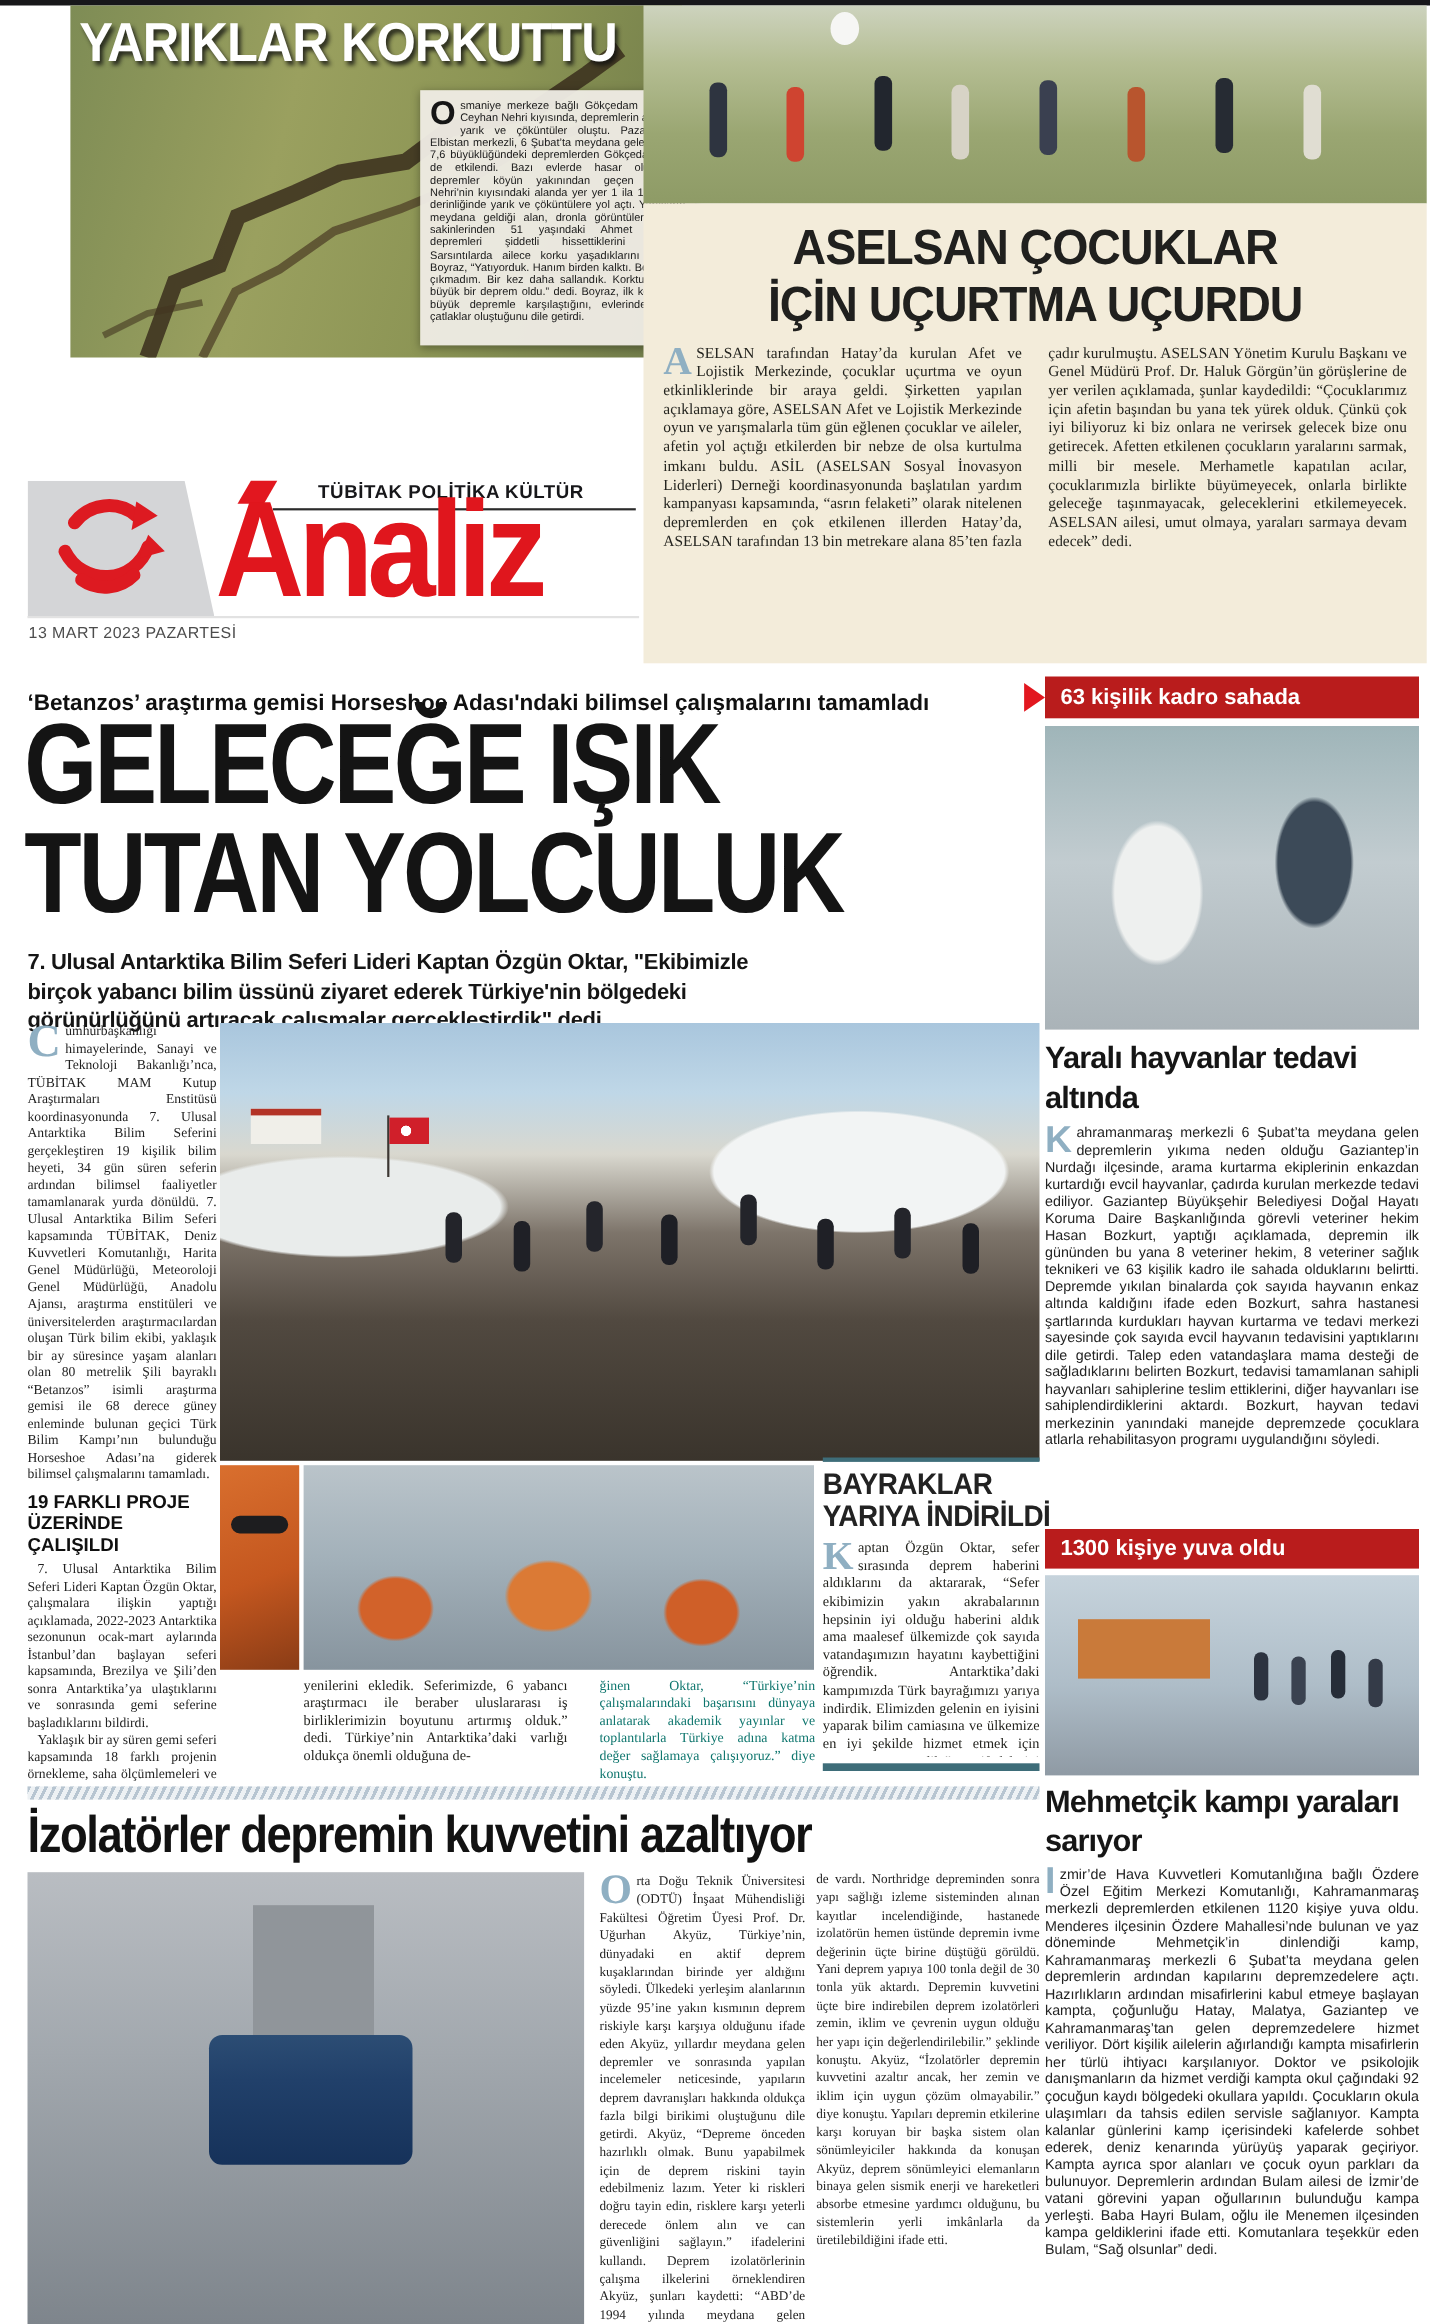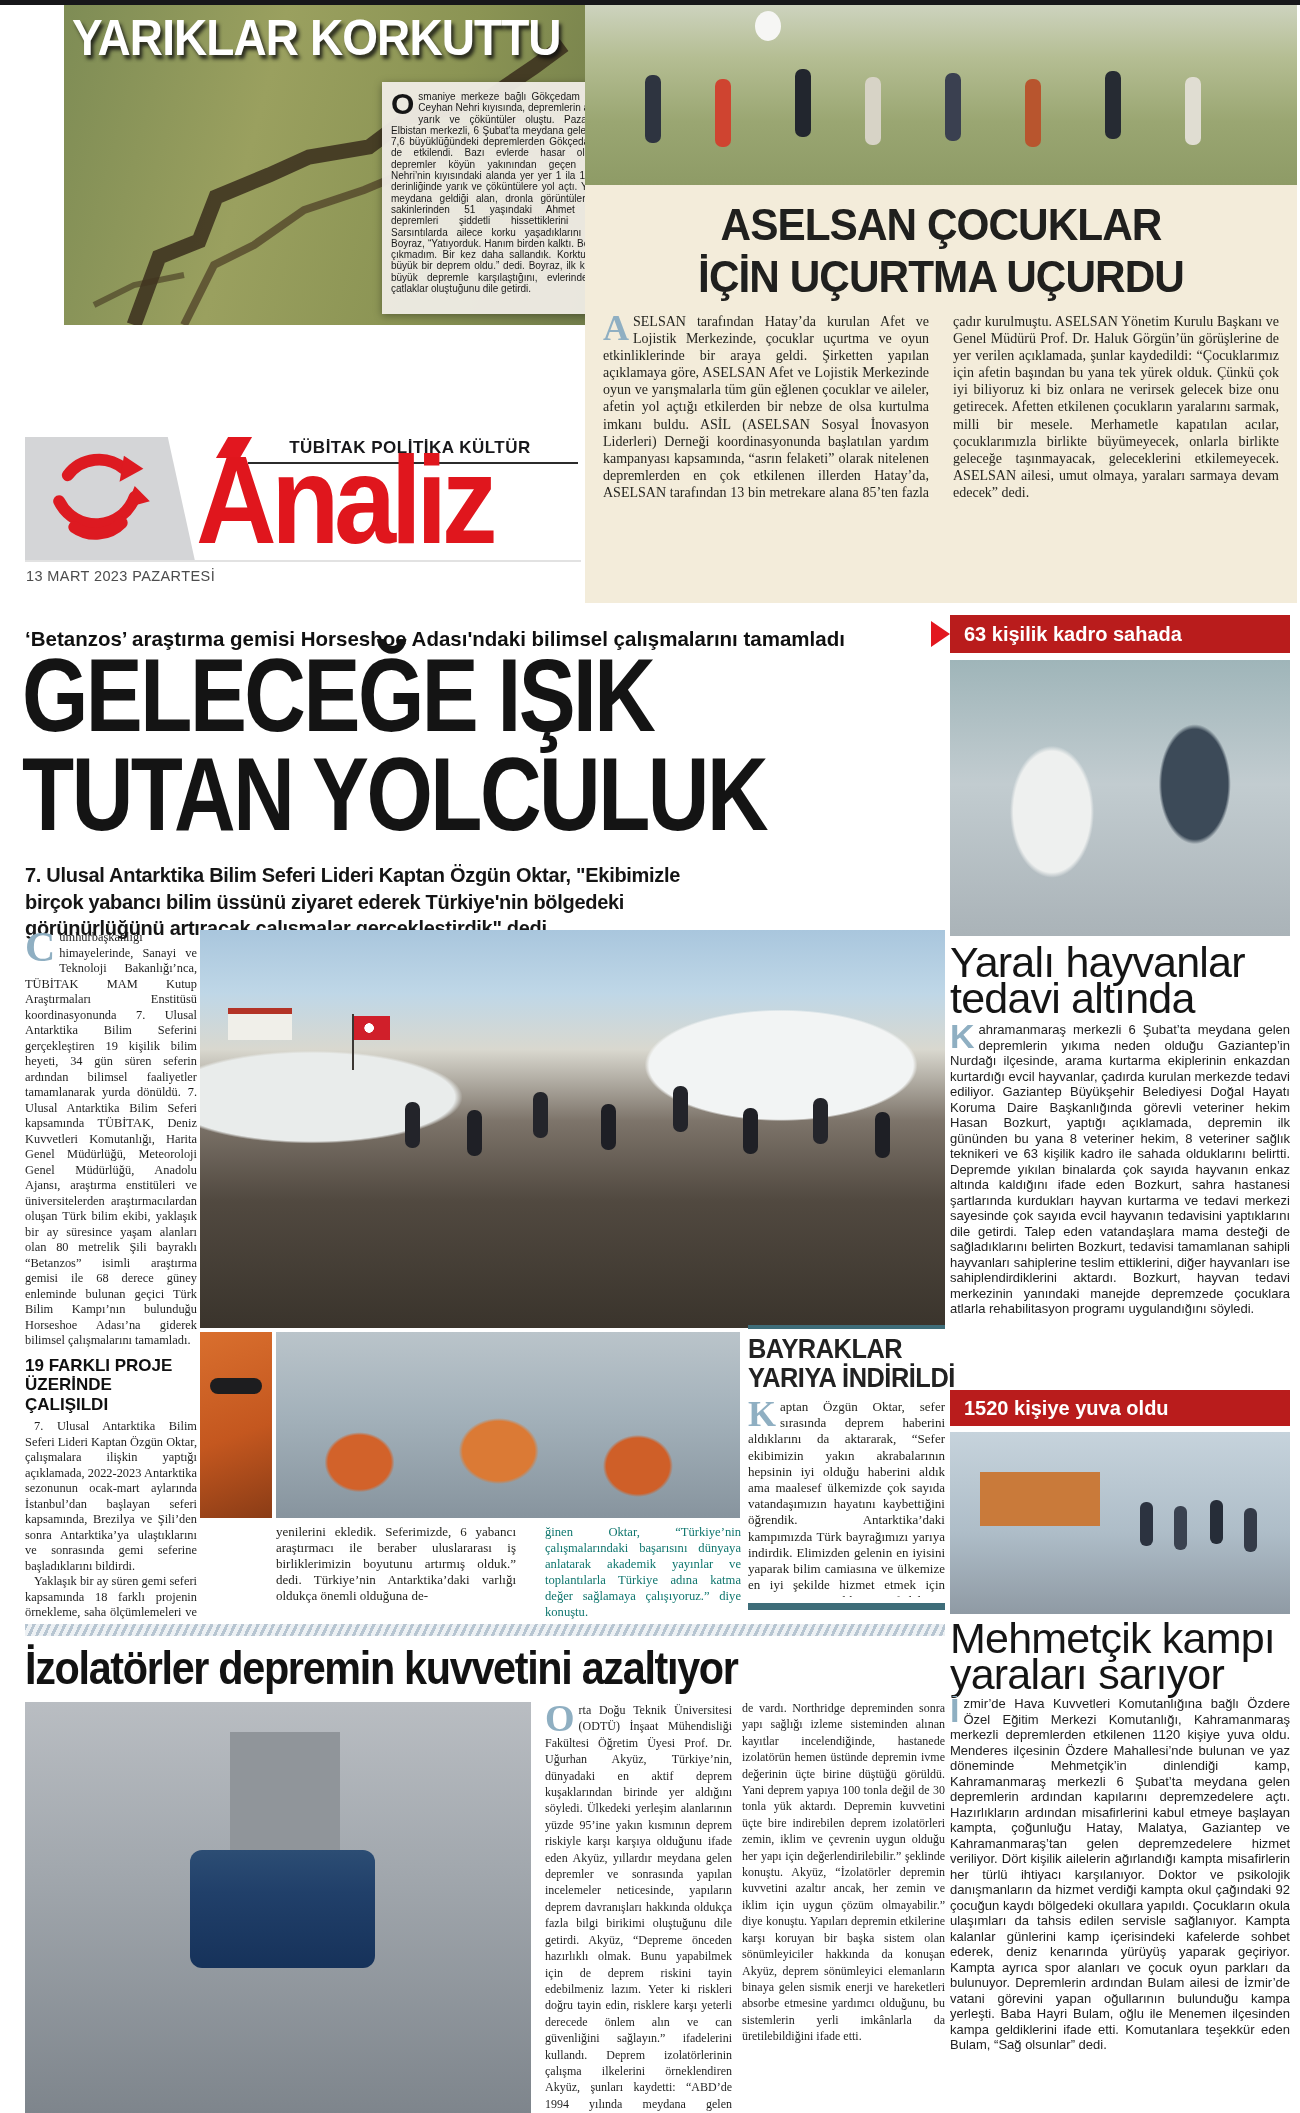--- a/index.html
+++ b/index.html
@@ -119,21 +119,21 @@
   .banner{width:340px;background:#b91c1c;color:#fff;font-weight:700;font-size:20px;
       padding-left:14px;box-sizing:border-box;}
   .banner1{left:950px;top:615px;height:38px;line-height:38px;}
   .banner2{left:950px;top:1390px;height:36px;line-height:36px;}
   .red-arrow{left:931px;top:621px;width:0;height:0;border-left:19px solid #e2171f;
       border-top:13px solid transparent;border-bottom:13px solid transparent;}
   .sphoto1{left:950px;top:660px;width:340px;height:276px;background:
       radial-gradient(ellipse 70px 110px at 30% 55%,#eef0ef 0 55%,transparent 60%),
       radial-gradient(ellipse 60px 100px at 72% 45%,#3c4a58 0 55%,transparent 60%),
       linear-gradient(180deg,#9fb5b9 0%,#c2ccd0 45%,#aab3b8 100%);}
-  .sheading{left:950px;top:944px;width:340px;font-size:43px;line-height:36px;font-weight:400;
+  .sheading{left:950px;top:944px;width:340px;font-size:28px;line-height:36px;font-weight:700;
       letter-spacing:-.8px;color:#151515;}
   .sheading2{top:1620px;}
   .sbody{left:950px;width:340px;font-size:13px;line-height:15.5px;color:#222;}
   .sbody1{top:1022px;height:362px;}
   .sbody2{top:1696px;height:417px;}
   .dc-s{font-size:34px;}
   .sphoto2{left:950px;top:1432px;width:340px;height:182px;background:
       linear-gradient(180deg,#c6d3dc 0%,#aebdc8 55%,#8f9aa4 100%);}
   .container-box{left:30px;top:40px;width:120px;height:54px;background:#c97a3a;}
   .walkers{left:190px;top:70px;width:13px;height:44px;background:#2c3340;border-radius:6px;
@@ -241,21 +241,21 @@
   </div>
   <div class="abs isocol2 serif just clip">de vardı. Northridge depreminden sonra yapı sağlığı izleme sisteminden alınan kayıtlar incelendiğinde, hastanede izolatörün hemen üstünde depremin ivme değerinin üçte birine düştüğü görüldü. Yani deprem yapıya 100 tonla değil de 30 tonla yük aktardı. Depremin kuvvetini üçte bire indirebilen deprem izolatörleri zemin, iklim ve çevrenin uygun olduğu her yapı için değerlendirilebilir.” şeklinde konuştu. Akyüz, “İzolatörler depremin kuvvetini azaltır ancak, her zemin ve iklim için uygun çözüm olmayabilir.” diye konuştu. Yapıları depremin etkilerine karşı koruyan bir başka sistem olan sönümleyiciler hakkında da konuşan Akyüz, deprem sönümleyici elemanların binaya gelen sismik enerji ve hareketleri absorbe etmesine yardımcı olduğunu, bu sistemlerin yerli imkânlarla da üretilebildiğini ifade etti.</div>
 
   <div class="abs red-arrow"></div>
   <div class="abs banner banner1">63 kişilik kadro sahada</div>
   <div class="ph sphoto1"></div>
   <div class="abs sheading">Yaralı hayvanlar tedavi altında</div>
   <div class="abs sbody sbody1 just clip">
     <span class="dc dc-blue dc-s">K</span><span>ahramanmaraş merkezli 6 Şubat’ta meydana gelen depremlerin yıkıma neden olduğu Gaziantep’in Nurdağı ilçesinde, arama kurtarma ekiplerinin enkazdan kurtardığı evcil hayvanlar, çadırda kurulan merkezde tedavi ediliyor. Gaziantep Büyükşehir Belediyesi Doğal Hayatı Koruma Daire Başkanlığında görevli veteriner hekim Hasan Bozkurt, yaptığı açıklamada, depremin ilk gününden bu yana 8 veteriner hekim, 8 veteriner sağlık teknikeri ve 63 kişilik kadro ile sahada olduklarını belirtti. Depremde yıkılan binalarda çok sayıda hayvanın enkaz altında kaldığını ifade eden Bozkurt, sahra hastanesi şartlarında kurdukları hayvan kurtarma ve tedavi merkezi sayesinde çok sayıda evcil hayvanın tedavisini yaptıklarını dile getirdi. Talep eden vatandaşlara mama desteği de sağladıklarını belirten Bozkurt, tedavisi tamamlanan sahipli hayvanları sahiplerine teslim ettiklerini, diğer hayvanları ise sahiplendirdiklerini aktardı. Bozkurt, hayvan tedavi merkezinin yanındaki manejde depremzede çocuklara atlarla rehabilitasyon programı uygulandığını söyledi.</span>
   </div>
-  <div class="abs banner banner2">1520 kişiye yuva oldu</div>
+  <div class="abs banner banner2">1300 kişiye yuva oldu</div>
   <div class="ph sphoto2">
     <div class="abs container-box"></div>
     <div class="abs walkers"></div>
   </div>
   <div class="abs sheading sheading2">Mehmetçik kampı yaraları sarıyor</div>
   <div class="abs sbody sbody2 just clip">
     <span class="dc dc-blue dc-s">İ</span><span>zmir’de Hava Kuvvetleri Komutanlığına bağlı Özdere Özel Eğitim Merkezi Komutanlığı, Kahramanmaraş merkezli depremlerden etkilenen 1120 kişiye yuva oldu. Menderes ilçesinin Özdere Mahallesi’nde bulunan ve yaz döneminde Mehmetçik’in dinlendiği kamp, Kahramanmaraş merkezli 6 Şubat’ta meydana gelen depremlerin ardından kapılarını depremzedelere açtı. Hazırlıkların ardından misafirlerini kabul etmeye başlayan kampta, çoğunluğu Hatay, Malatya, Gaziantep ve Kahramanmaraş’tan gelen depremzedelere hizmet veriliyor. Dört kişilik ailelerin ağırlandığı kampta misafirlerin her türlü ihtiyacı karşılanıyor. Doktor ve psikolojik danışmanların da hizmet verdiği kampta okul çağındaki 92 çocuğun kaydı bölgedeki okullara yapıldı. Çocukların okula ulaşımları da tahsis edilen servisle sağlanıyor. Kampta kalanlar günlerini kamp içerisindeki kafelerde sohbet ederek, deniz kenarında yürüyüş yaparak geçiriyor. Kampta ayrıca spor alanları ve çocuk oyun parkları da bulunuyor. Depremlerin ardından Bulam ailesi de İzmir’de vatani görevini yapan oğullarının bulunduğu kampa yerleşti. Baba Hayri Bulam, oğlu ile Menemen ilçesinden kampa geldiklerini ifade etti. Komutanlara teşekkür eden Bulam, “Sağ olsunlar” dedi.</span>
   </div>
 
 </div>

